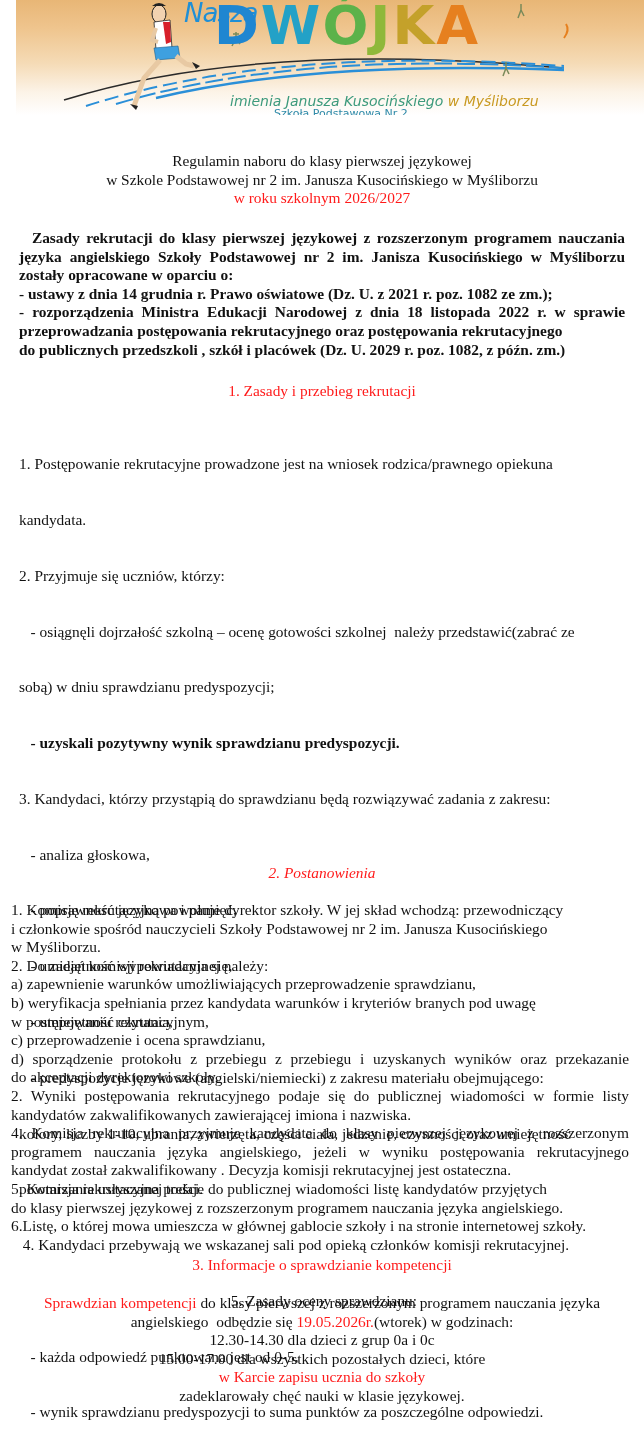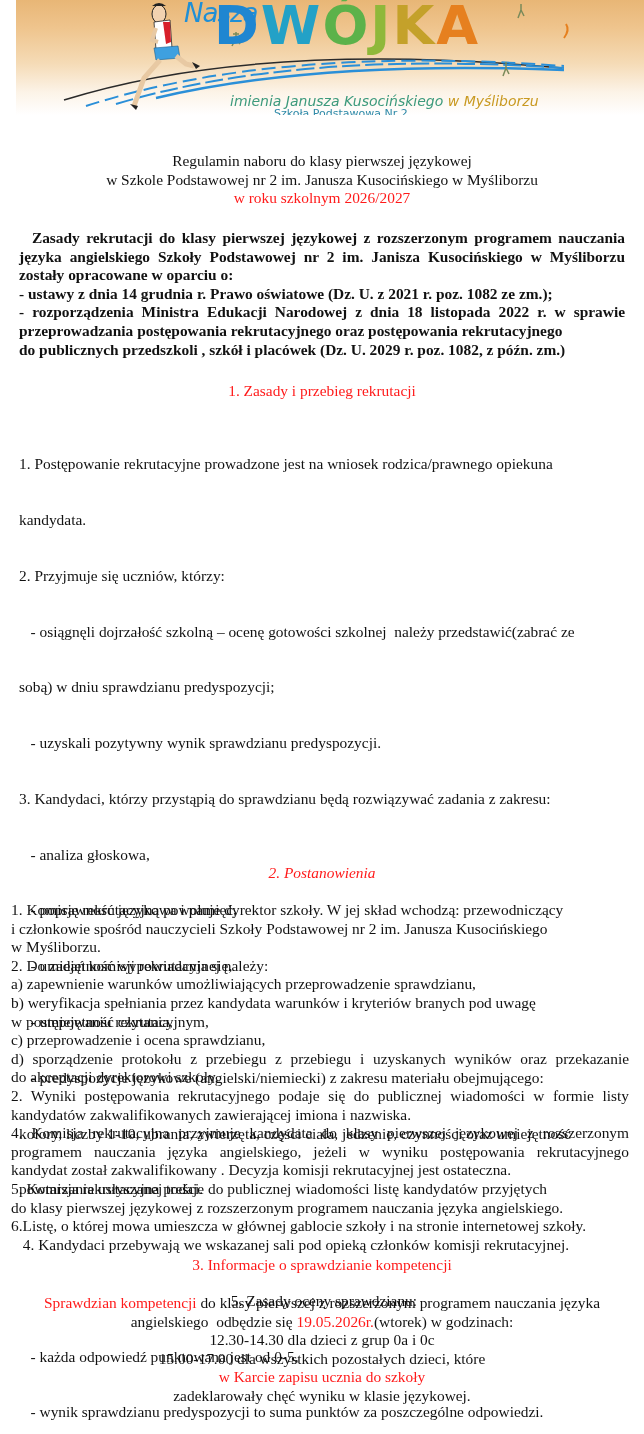--- a/index.html
+++ b/index.html
@@ -89,21 +89,21 @@
     <span class="line">do publicznych przedszkoli , szkół i placówek (Dz. U. 2029 r. poz. 1082, z późn. zm.)</span>
   </div>
 
   <div class="blk center red" style="top:382px;">1. Zasady i przebieg rekrutacji</div>
   <div class="blk" style="top:418px; white-space:pre;">
     <span class="line">1. Postępowanie rekrutacyjne prowadzone jest na wniosek rodzica/prawnego opiekuna</span>
     <span class="line">kandydata.</span>
     <span class="line">2. Przyjmuje się uczniów, którzy:</span>
     <span class="line" style="white-space:pre;">   - osiągnęli dojrzałość szkolną – ocenę gotowości szkolnej  należy przedstawić(zabrać ze</span>
     <span class="line">sobą) w dniu sprawdzianu predyspozycji;</span>
-    <span class="line" style="white-space:pre;">   - uzyskali pozytywny wynik sprawdzianu predyspozycji.</span>
+    <span class="line" style="white-space:pre;font-weight:bold;">   - uzyskali pozytywny wynik sprawdzianu predyspozycji.</span>
     <span class="line">3. Kandydaci, którzy przystąpią do sprawdzianu  będą rozwiązywać zadania z zakresu:</span>
     <span class="line" style="white-space:pre;">   - analiza głoskowa,</span>
     <span class="line" style="white-space:pre;">   - poprawność językowa i pamięć,</span>
     <span class="line" style="white-space:pre;">   - umiejętność wypowiadania się,</span>
     <span class="line" style="white-space:pre;">   - umiejętność czytania,</span>
     <span class="line" style="white-space:pre;">   - predyspozycje językowe (angielski/niemiecki) z zakresu materiału obejmującego:</span>
     <span class="line">kolory, liczby 1-10, ubrania, zwierzęta, części ciała,  jedzenie, czynności oraz umiejętność</span>
     <span class="line">powtarzania usłyszanej treści.</span>
     <span class="line" style="white-space:pre;"> 4. Kandydaci przebywają we wskazanej sali pod opieką członków komisji rekrutacyjnej.</span>
     <span class="line" style="white-space:pre;text-align:center;"> 5. Zasady oceny sprawdzianu:</span>
@@ -138,16 +138,16 @@
     <span class="line">6.Listę, o której mowa umieszcza w głównej gablocie szkoły i na stronie internetowej szkoły.</span>
   </div>
 
   <div class="blk center red" style="top:1256px;">3. Informacje o sprawdzianie kompetencji</div>
   <div class="blk center" style="top:1294px;">
     <span class="line"><span class="red">Sprawdzian kompetencji</span><span> do klasy pierwszej z rozszerzonym programem nauczania języka</span></span>
     <span class="line" style="white-space:pre;"><span>angielskiego  odbędzie się </span><span class="red">19.05.2026r.</span><span>(wtorek) w godzinach:</span></span>
     <span class="line">12.30-14.30 dla dzieci z grup 0a i 0c</span>
     <span class="line">15.00-17.00 dla wszystkich pozostałych dzieci, które</span>
     <span class="line red">w Karcie zapisu ucznia do szkoły</span>
-    <span class="line">zadeklarowały chęć wyniku w klasie językowej.</span>
+    <span class="line">zadeklarowały chęć nauki w klasie językowej.</span>
   </div>
 
 </div>
 
 </body></html>

